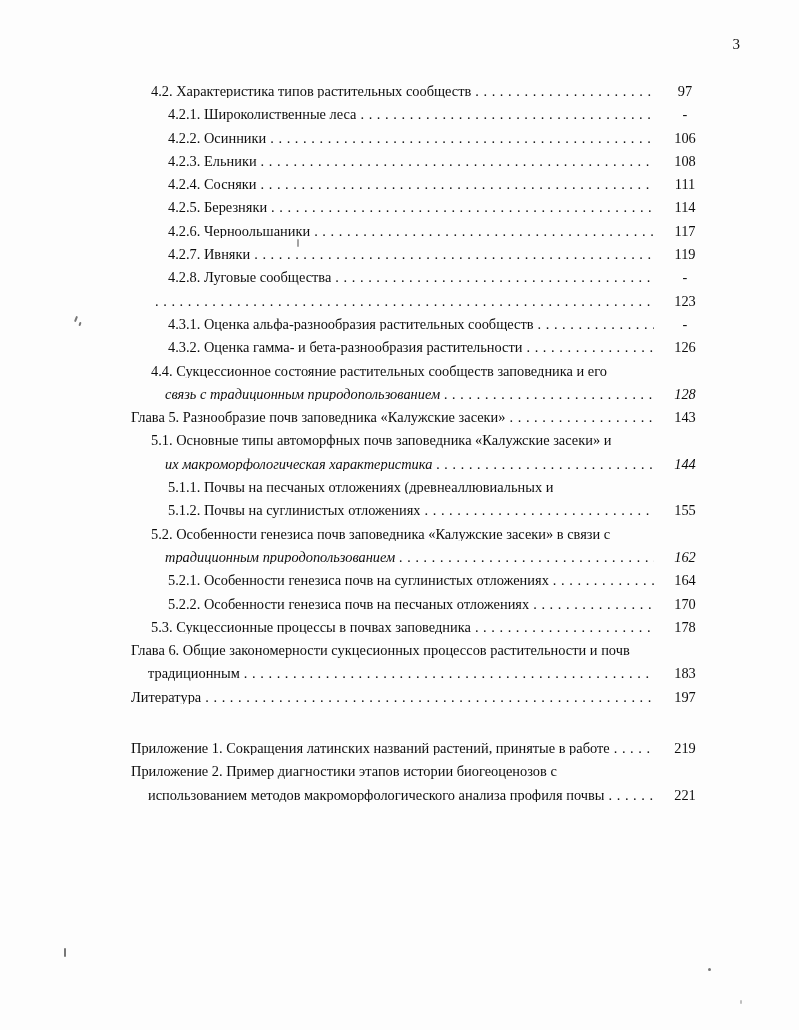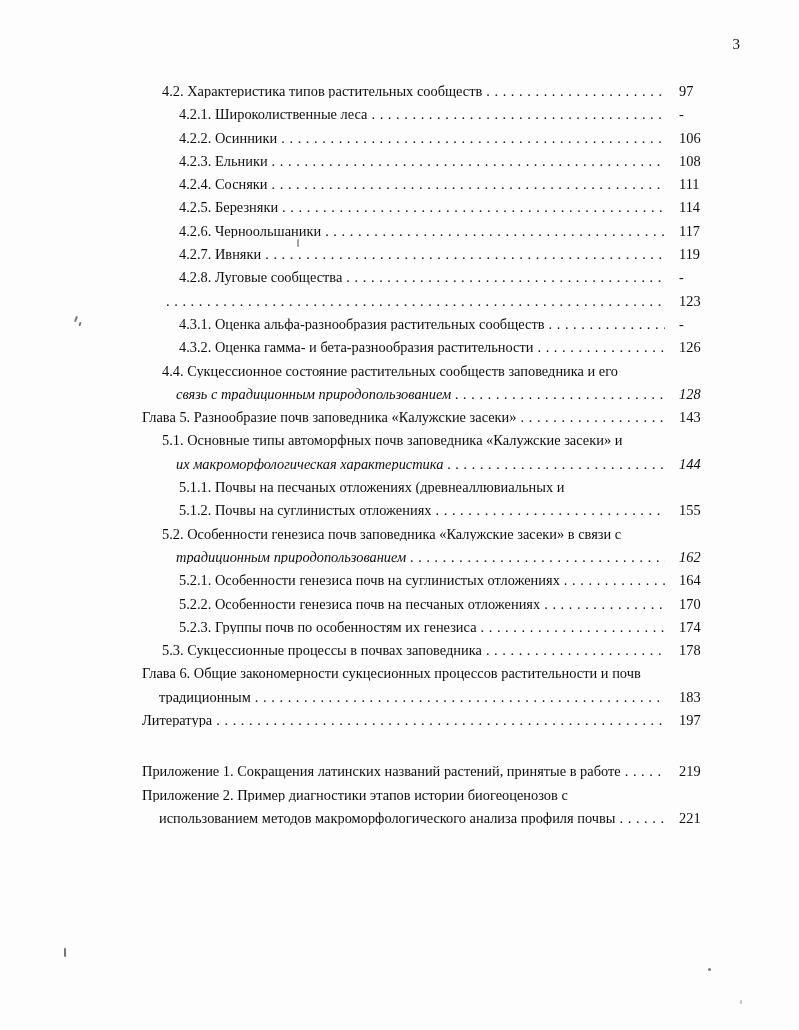--- a/index.html
+++ b/index.html
@@ -29,21 +29,21 @@
     text-align: right;
     font-size: 15px;
     font-family: "Liberation Serif", "DejaVu Serif", serif;
     color: #111;
   }
 
   
   .toc {
     position: absolute;
     top: 84px;
-    left: 142px;
+    left: 131px;
     width: 571px;
   }
 
   .entry {
     display: flex;
     align-items: flex-end;
     font-size: 14.4px;
     line-height: 1.0;
     margin-bottom: 8.9px;
     white-space: nowrap;
@@ -81,21 +81,21 @@
     letter-spacing: 0.5px;
     font-size: 14.4px;
     line-height: 1em;
     color: #111;
   }
 
   .entry .pageno {
     flex: 0 0 auto;
     width: 46px;
     padding-left: 12px;
-    text-align: left;
+    text-align: center;
     font-size: 14.4px;
     box-sizing: border-box;
   }
 
   .entry .pageno.dash {
     font-size: 14.4px;
   }
   .gap-large { height: 28px; }
 
   
@@ -225,25 +225,20 @@
         <div class="entry lvl2">
           <span class="label">5.2.1. Особенности генезиса почв на суглинистых отложениях</span>
           <span class="leader"></span>
           <span class="pageno">164</span>
         </div>
         <div class="entry lvl2">
           <span class="label">5.2.2. Особенности генезиса почв на песчаных отложениях</span>
           <span class="leader"></span>
           <span class="pageno">170</span>
         </div>
-        <div class="entry lvl2">
-          <span class="label">5.2.3. Группы почв по особенностям их генезиса</span>
-          <span class="leader"></span>
-          <span class="pageno">174</span>
-        </div>
         <div class="entry lvl1">
           <span class="label">5.3. Сукцессионные процессы в почвах заповедника</span>
           <span class="leader"></span>
           <span class="pageno">178</span>
         </div>
         <div class="entry lvl0 noleader">
           <span class="label">Глава 6. Общие закономерности сукцесионных процессов растительности и почв</span>
           <span class="pageno"></span>
         </div>
         <div class="entry cont0">

